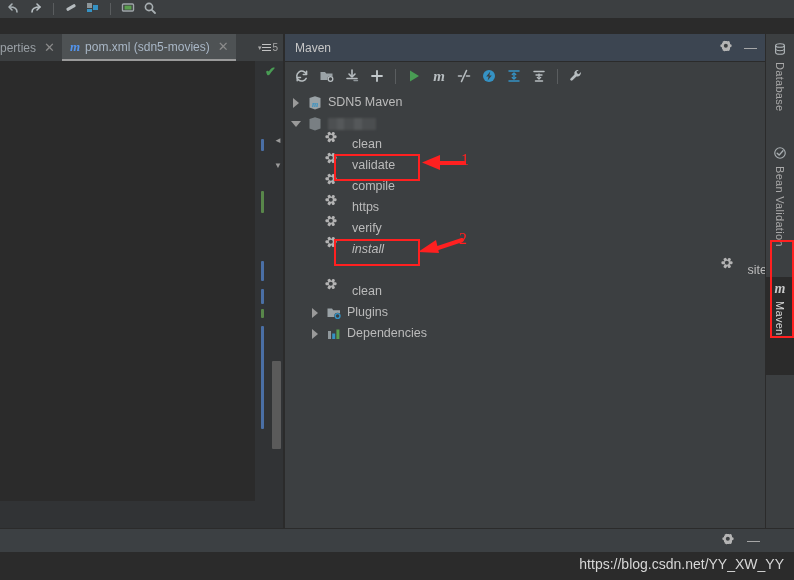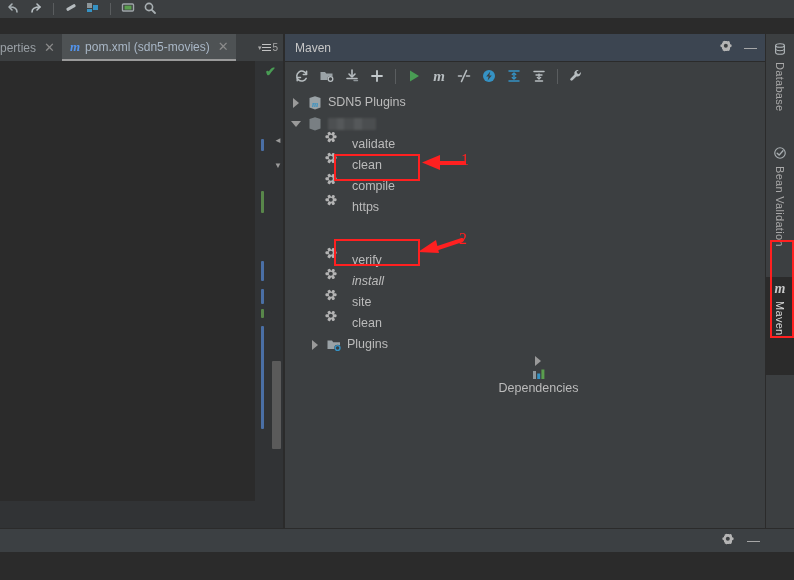--- a/index.html
+++ b/index.html
@@ -416,80 +416,80 @@
     <div class="mv-tree">
 
       <div class="row" style="padding-left:6px;">
         <span class="arrow right"></span>
         <span class="ico" style="margin-left:5px;">
           <svg width="16" height="16" viewBox="0 0 16 16">
             <path d="M2.5 3 L8 1.2 L13.5 3 L13.5 12.5 L8 14.6 L2.5 12.5 Z" fill="#9aa2a6"></path>
             <text x="8" y="12" font-size="8" font-style="italic" font-weight="bold" text-anchor="middle" fill="#3592c4" font-family="Liberation Serif, serif">m</text>
           </svg>
         </span>
-        <span class="lbl">SDN5 Plugins</span>
+        <span class="lbl">SDN5 Maven</span>
       </div>
 
       <div class="row" style="padding-left:6px;">
         <span class="arrow down"></span>
         <span class="ico" style="margin-left:5px;">
           <svg width="16" height="16" viewBox="0 0 16 16">
             <path d="M2.5 3 L8 1.2 L13.5 3 L13.5 12.5 L8 14.6 L2.5 12.5 Z" fill="#8d9599" opacity="0.75"></path>
           </svg>
         </span>
         <span class="blurred"></span>
       </div>
 
 
       <div class="row" style="padding-left:46px;">
         <span class="ico"><span class="gear"><i></i><u></u></span></span>
+        <span class="lbl">clean</span>
+      </div>
+      <div class="row" style="padding-left:46px;">
+        <span class="ico"><span class="gear"><i></i><u></u></span></span>
         <span class="lbl">validate</span>
       </div>
       <div class="row" style="padding-left:46px;">
         <span class="ico"><span class="gear"><i></i><u></u></span></span>
-        <span class="lbl">clean</span>
+        <span class="lbl">compile</span>
       </div>
       <div class="row" style="padding-left:46px;">
         <span class="ico"><span class="gear"><i></i><u></u></span></span>
-        <span class="lbl">compile</span>
+        <span class="lbl">https</span>
       </div>
       <div class="row" style="padding-left:46px;">
         <span class="ico"><span class="gear"><i></i><u></u></span></span>
-        <span class="lbl">https</span>
-      </div>
-      <div class="row" style="padding-left:46px;margin-top:32px;">
-        <span class="ico"><span class="gear"><i></i><u></u></span></span>
         <span class="lbl">verify</span>
       </div>
       <div class="row" style="padding-left:46px;font-style:italic;">
         <span class="ico"><span class="gear"><i></i><u></u></span></span>
         <span class="lbl">install</span>
       </div>
-      <div class="row" style="padding-left:46px;">
+      <div class="row" style="padding-left:46px;justify-content:flex-end;">
         <span class="ico"><span class="gear"><i></i><u></u></span></span>
         <span class="lbl">site</span>
       </div>
       <div class="row" style="padding-left:46px;">
         <span class="ico"><span class="gear"><i></i><u></u></span></span>
         <span class="lbl">clean</span>
       </div>
 
       <div class="row" style="padding-left:25px;">
         <span class="arrow right"></span>
         <span class="ico" style="margin-left:5px;">
           <svg width="16" height="16" viewBox="0 0 16 16">
             <path d="M1.5 3.5 L6 3.5 L7.2 5.2 L14 5.2 L14 12 L1.5 12 Z" fill="#9aa2a6"></path>
             <circle cx="11.6" cy="11" r="3.3" fill="#3c3f41"></circle>
             <circle cx="11.6" cy="11" r="2.4" fill="none" stroke="#3592c4" stroke-width="1.4"></circle>
           </svg>
         </span>
         <span class="lbl">Plugins</span>
       </div>
 
-      <div class="row" style="padding-left:25px;flex-direction:column;">
+      <div class="row" style="padding-left:25px;">
         <span class="arrow right"></span>
         <span class="ico" style="margin-left:5px;">
           <svg width="16" height="16" viewBox="0 0 16 16">
             <rect x="2" y="5" width="3" height="8" fill="#8f979b"></rect>
             <rect x="6.2" y="7.5" width="3" height="5.5" fill="#3592c4"></rect>
             <rect x="10.4" y="3.5" width="3" height="9.5" fill="#5a9e4e"></rect>
           </svg>
         </span>
         <span class="lbl">Dependencies</span>
       </div>
@@ -527,20 +527,23 @@
 
   <div class="status-strip">
     <div class="status-ctrls">
       <span>
         <span class="gear" style="display:inline-block;"><i></i><u></u></span>
       </span>
       <span style="color:#b4b4b4;font-size:13px;line-height:8px;">—</span>
     </div>
   </div>
 
+  <div class="bottom-bar">
+    <div class="watermark">https://blog.csdn.net/YY_XW_YY</div>
+  </div>
 
   <div class="anno-box" style="left:334px; top:154px; width:86px; height:27px;"></div>
   <svg class="anno-arrow" style="left:420px; top:150px;" width="46" height="26" viewBox="0 0 46 26">
     <path d="M44 13 L18 13" stroke="#ff2020" stroke-width="4" stroke-linecap="round"></path>
     <path d="M2 12.5 L20 5 L20 20 Z" fill="#ff2020"></path>
   </svg>
   <div class="anno-num" style="left:461px; top:151px;">1</div>
 
   <div class="anno-box" style="left:334px; top:239px; width:86px; height:27px;"></div>
   <svg class="anno-arrow" style="left:415px; top:233px;" width="50" height="26" viewBox="0 0 50 26">

